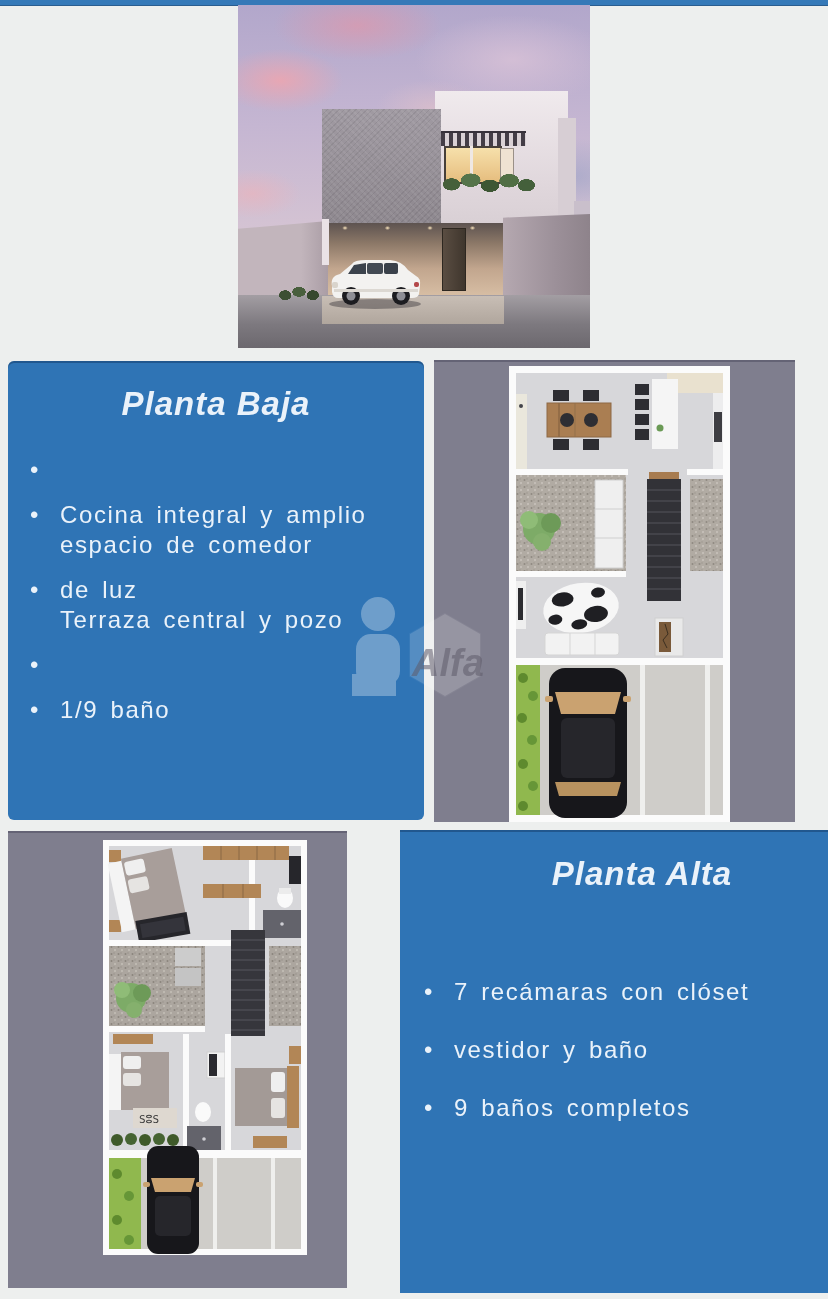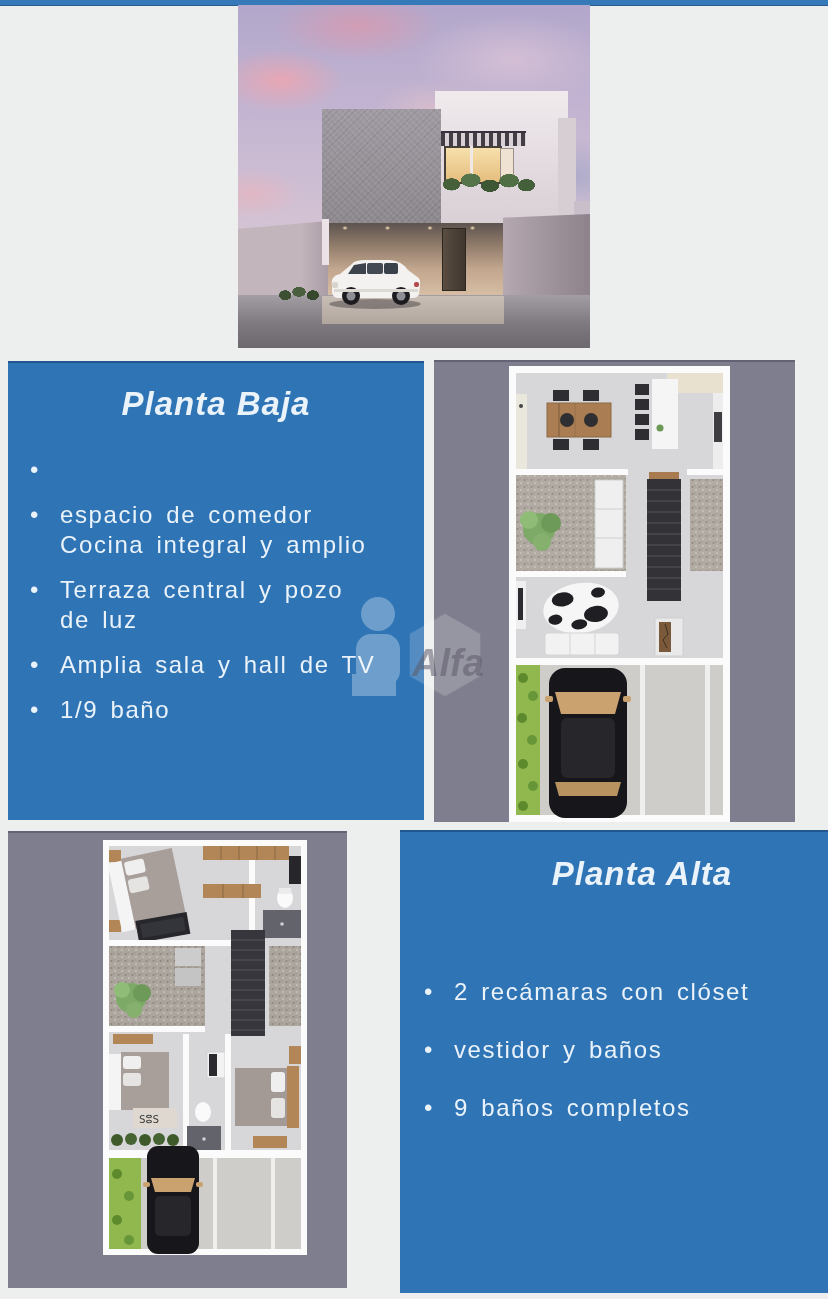--- a/index.html
+++ b/index.html
@@ -63,21 +63,21 @@
   .shrub{left:38px;top:277px;width:46px;height:22px;background:
       radial-gradient(10px 8px at 20% 60%,#3c4f33 60%,transparent 62%),
       radial-gradient(11px 8px at 50% 45%,#495f3d 60%,transparent 62%),
       radial-gradient(10px 8px at 80% 60%,#36482e 60%,transparent 62%);}
   .car{left:88px;top:247px;width:98px;height:58px;}
 
   
   .panel-blue{position:absolute;background:#2f74b5;box-shadow:inset 0 2px 0 rgba(10,35,70,.35);
               color:#eaf2fa;}
   .panel-gray{position:absolute;background:#7f7e8e;box-shadow:inset 0 2px 0 rgba(20,20,45,.25);}
-  #pb-panel{left:8px;top:361px;width:416px;height:459px;}
+  #pb-panel{left:8px;top:361px;width:416px;height:459px;border-radius:6px;}
   #mid-gray{left:434px;top:360px;width:361px;height:462px;}
   #bottom-gray{left:8px;top:831px;width:339px;height:457px;}
   #pa-panel{left:400px;top:830px;width:484px;height:463px;}
 
   .panel-title{font-size:33px;font-weight:bold;font-style:italic;text-align:center;
                letter-spacing:1px;}
   #pb-panel .panel-title{margin-top:24px;}
   #pa-panel .panel-title{margin-top:25px;}
 
   .feature-list{list-style:none;margin:0;padding:0;}
@@ -139,37 +139,33 @@
 
   <section class="panel-blue" id="pb-panel">
     <div class="panel-title">Planta Baja</div>
     <ul class="feature-list">
       <li class="li">
         <span class="dot">•</span>
       </li>
       <li class="li">
         <span class="dot">•</span>
         <div class="li-text">
+            <div>Cocina integral y amplio</div>
             <div>espacio de comedor</div>
-            <div>Cocina integral y amplio</div>
-          </div>
-      </li>
-      <li class="li">
-        <span class="dot">•</span>
-        <div class="li-text">
+          </div>
+      </li>
+      <li class="li">
+        <span class="dot">•</span>
+        <div class="li-text">
+            <div>de luz</div>
             <div>Terraza central y pozo</div>
-            <div>de luz</div>
-          </div>
-      </li>
-      <li class="li">
-        <span class="dot">•</span>
-        <div class="li-text">
-            <div>Amplia sala y hall de TV</div>
-            <div></div>
-          </div>
+          </div>
+      </li>
+      <li class="li">
+        <span class="dot">•</span>
       </li>
       <li class="li">
         <span class="dot">•</span>
         <div class="li-text">
             <div>1/9 baño</div>
             <div></div>
           </div>
       </li>
     </ul>
   </section>
@@ -400,28 +396,28 @@
       </g>
     </svg>
   </section>
 
   <section class="panel-blue" id="pa-panel">
     <div class="panel-title">Planta Alta</div>
     <ul class="feature-list">
       <li class="li">
         <span class="dot">•</span>
         <div class="li-text">
-            <div>2 recámaras con clóset</div>
+            <div>7 recámaras con clóset</div>
             <div></div>
           </div>
       </li>
       <li class="li">
         <span class="dot">•</span>
         <div class="li-text">
-            <div>vestidor y baños</div>
+            <div>vestidor y baño</div>
           </div>
       </li>
       <li class="li">
         <span class="dot">•</span>
         <div class="li-text">
             <div>9 baños completos</div>
             <div></div>
           </div>
       </li>
     </ul>

